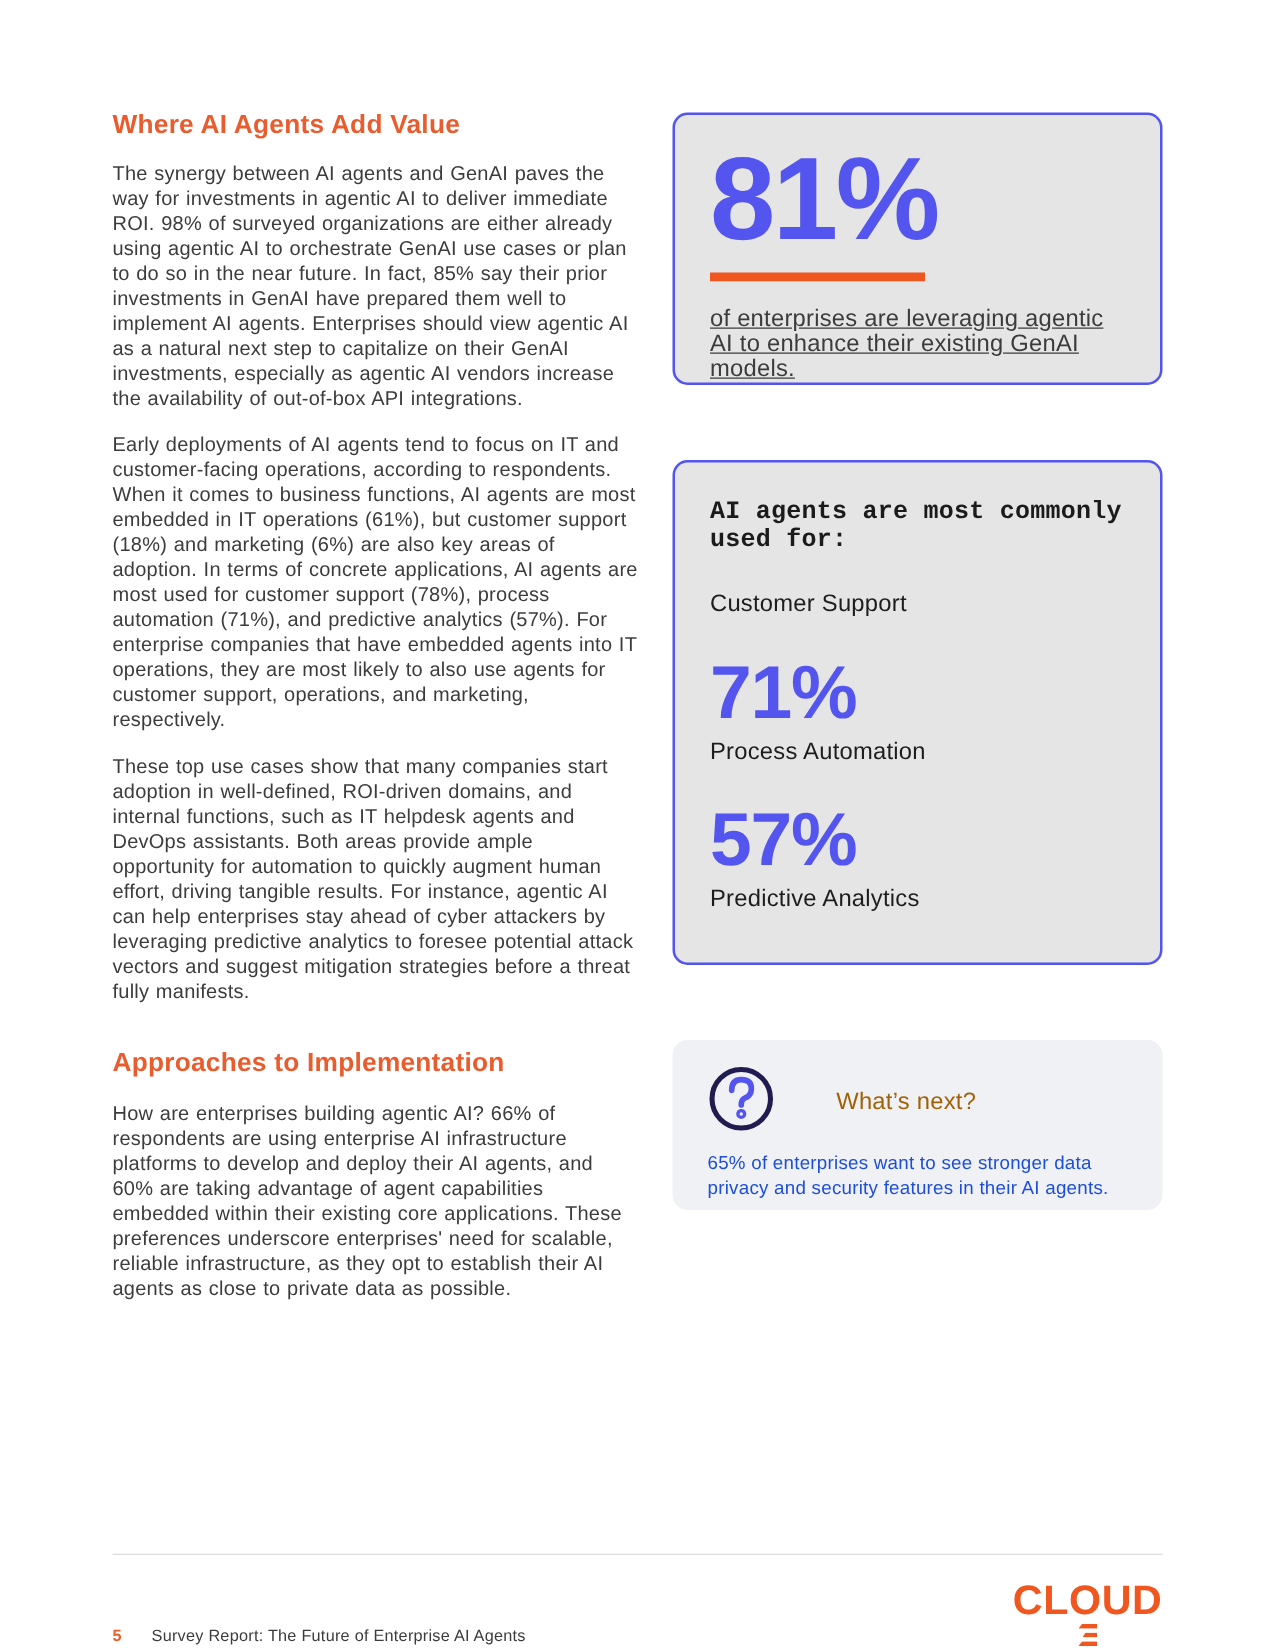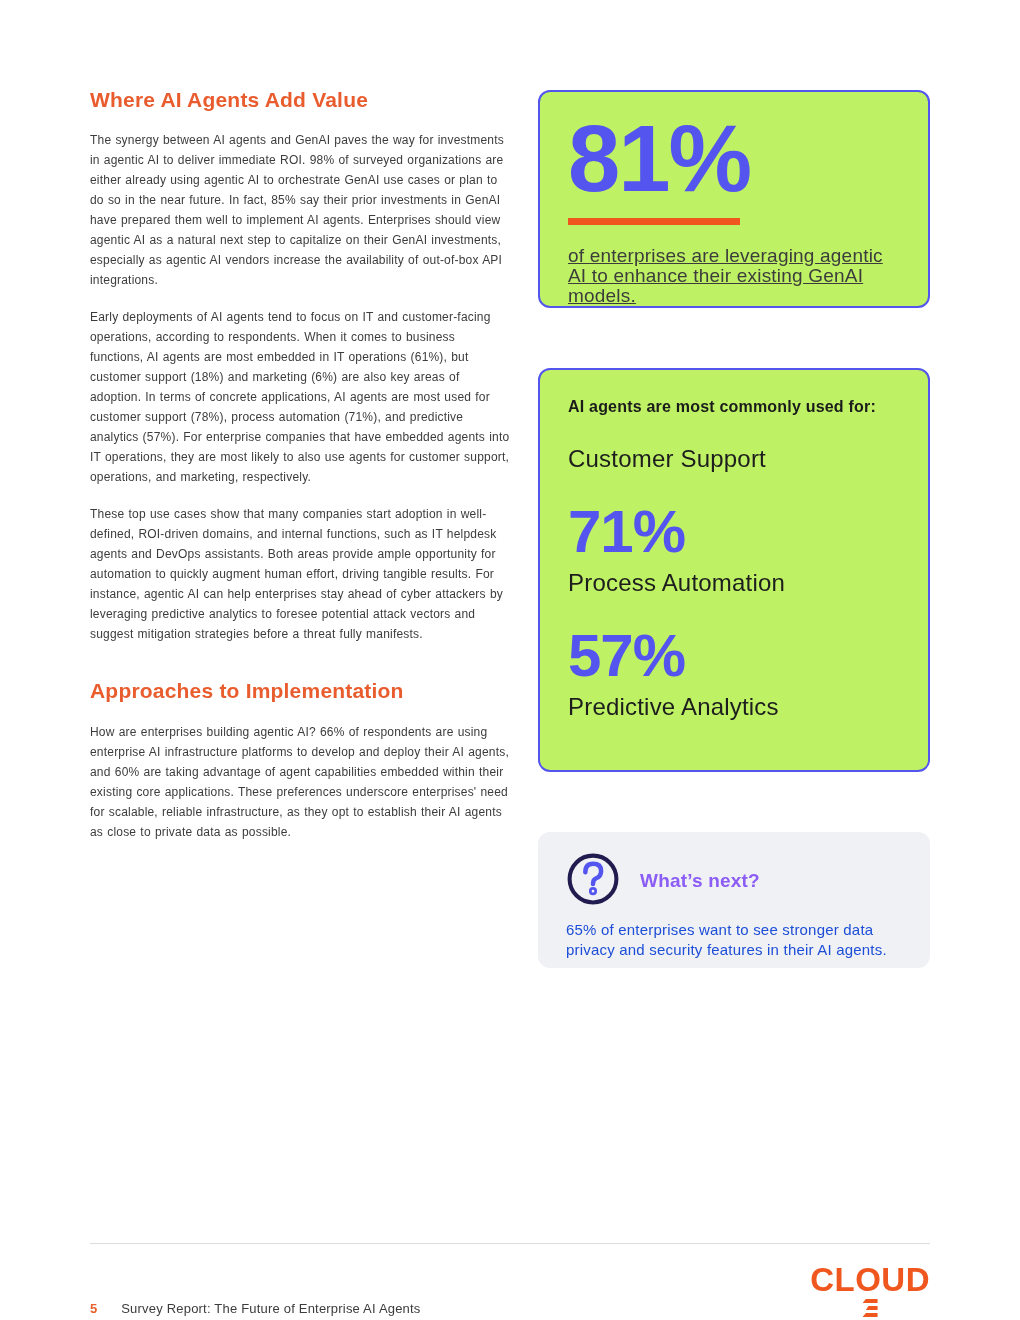--- a/index.html
+++ b/index.html
@@ -21,38 +21,38 @@
   .section-heading {
     color: #E95C2E;
     font-size: 21px;
     font-weight: bold;
     line-height: 1.3;
     letter-spacing: 0.2px;
   }
   .section-heading span { display: block; }
   .para {
     margin-top: 17px;
-    font-size: 12px;
+    font-size: 16px;
     line-height: 20px;
     letter-spacing: 0.2px;
     word-spacing: 0.6px;
     color: #3C3C3C;
   }
   .section2 { margin-top: 33px; }
 
   
   .right-col {
     position: absolute;
     left: 538px; top: 90px;
     width: 392px;
   }
   .card {
     border: 2px solid #5355EE;
     border-radius: 12px;
-    background: #bef264;
+    background: #e5e5e5;
     padding: 24px 28px;
   }
   .card-81 { height: 218px; }
   .big-stat {
     color: #5355EE;
     font-size: 94px;
     font-weight: bold;
     line-height: 0.92;
     letter-spacing: -2px;
   }
@@ -69,59 +69,61 @@
     letter-spacing: 0.2px;
     color: #3C3C3C;
     text-decoration: underline;
   }
 
   .card-usage {
     margin-top: 60px;
     height: 404px;
   }
   .usage-heading {
-    font-size: 16px;
+    font-size: 20px;
     font-weight: bold;
     color: #1B1B1B;
     letter-spacing: 0.2px;
     margin-top: 4px;
+    font-family: Liberation Mono, monospace;
   }
   .stat-group { margin-top: 29px; }
   .stat-value {
     color: #5355EE;
     font-size: 60px;
     font-weight: bold;
     line-height: 1;
     letter-spacing: -1px;
   }
   .stat-label {
     margin-top: 7px;
-    font-size: 24px;
+    font-size: 19px;
     color: #1D1D1D;
     letter-spacing: 0.2px;
   }
 
   .card-next {
     margin-top: 60px;
     height: 136px;
     background: #F0F1F4;
     border-radius: 12px;
     padding: 20px 28px;
     border: none;
   }
   .next-header {
     display: flex;
     align-items: center;
     gap: 20px;
   }
   .next-title {
     font-size: 19px;
-    font-weight: bold;
-    color: #8b5cf6;
-    letter-spacing: 0.2px;
+    font-weight: normal;
+    color: #a16207;
+    letter-spacing: 0.2px;
+    margin-left: 29px;
   }
   .next-body {
     margin-top: 10px;
     font-size: 15px;
     line-height: 20px;
     letter-spacing: 0.2px;
     color: #1d4ed8;
   }
 
   

